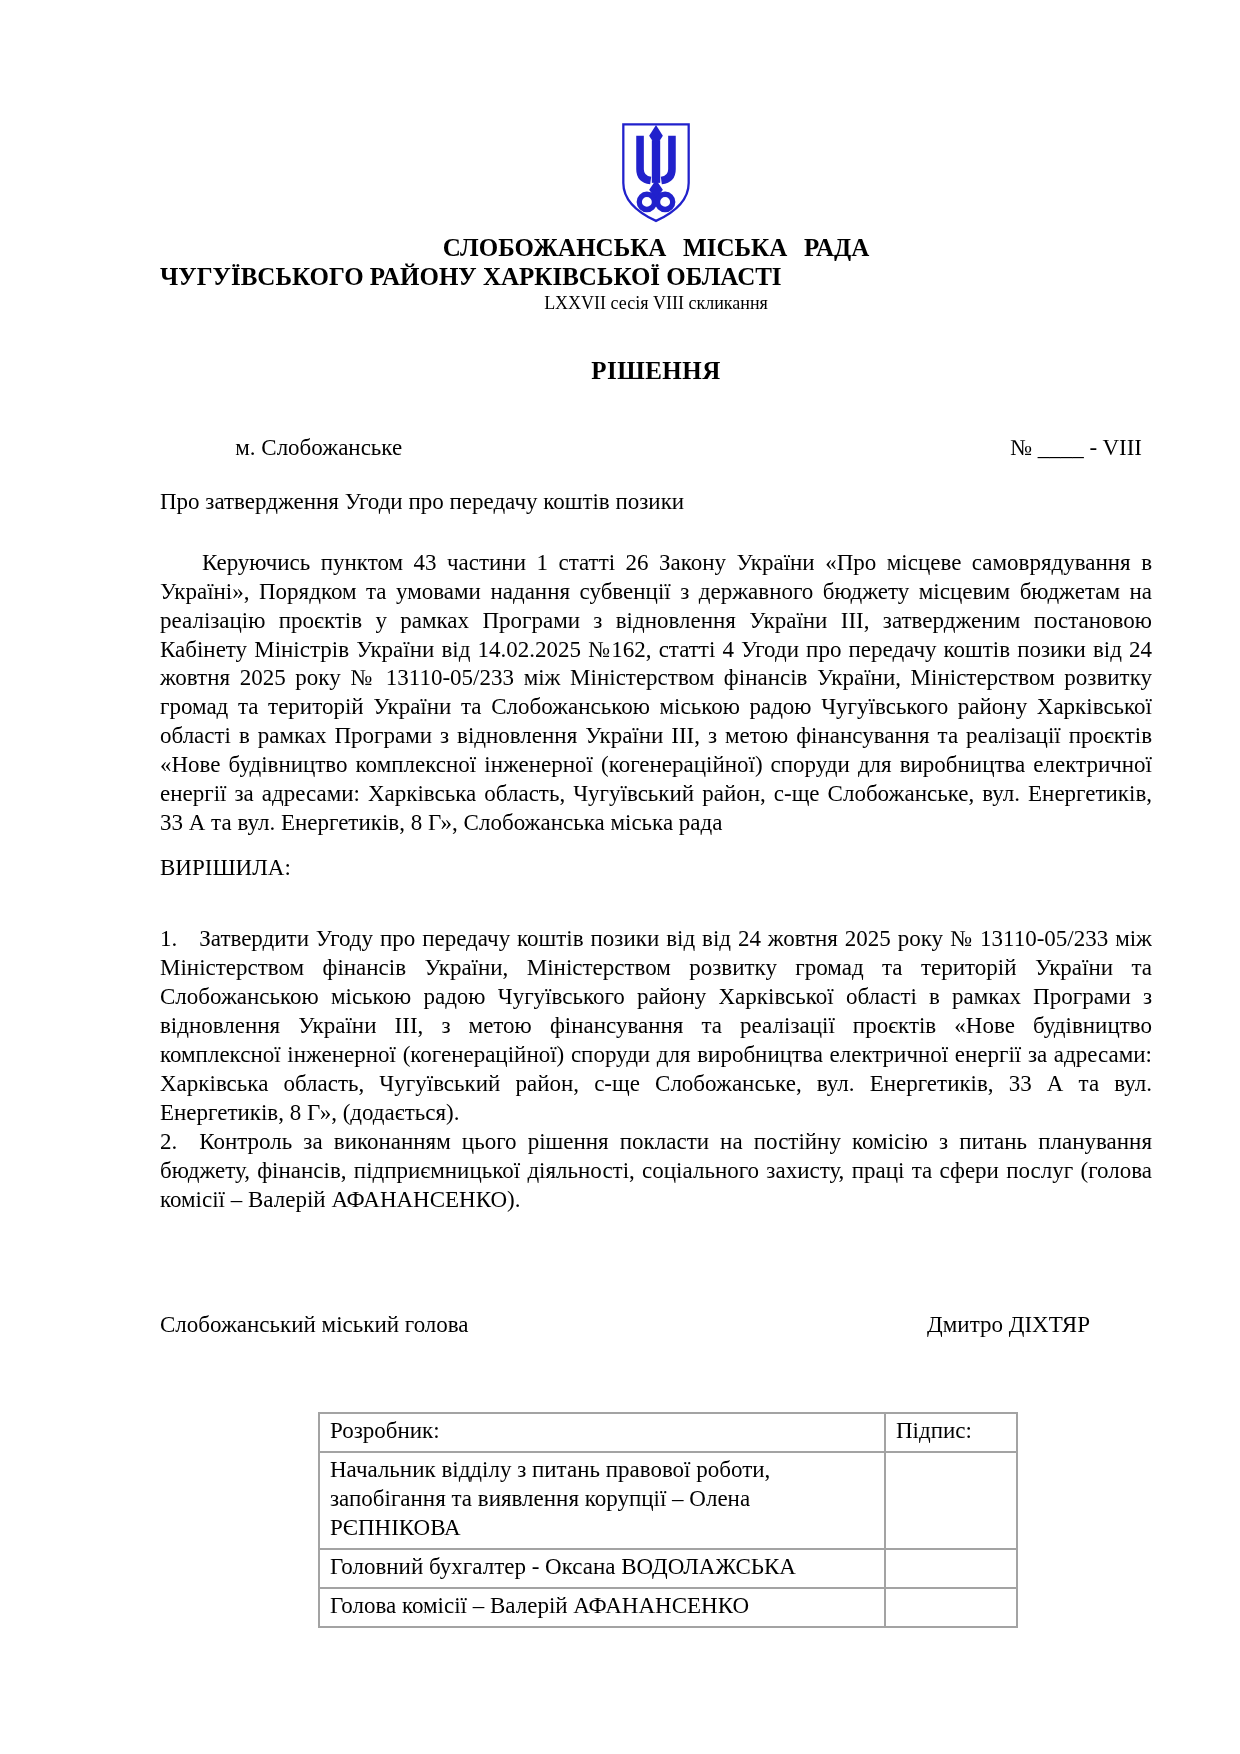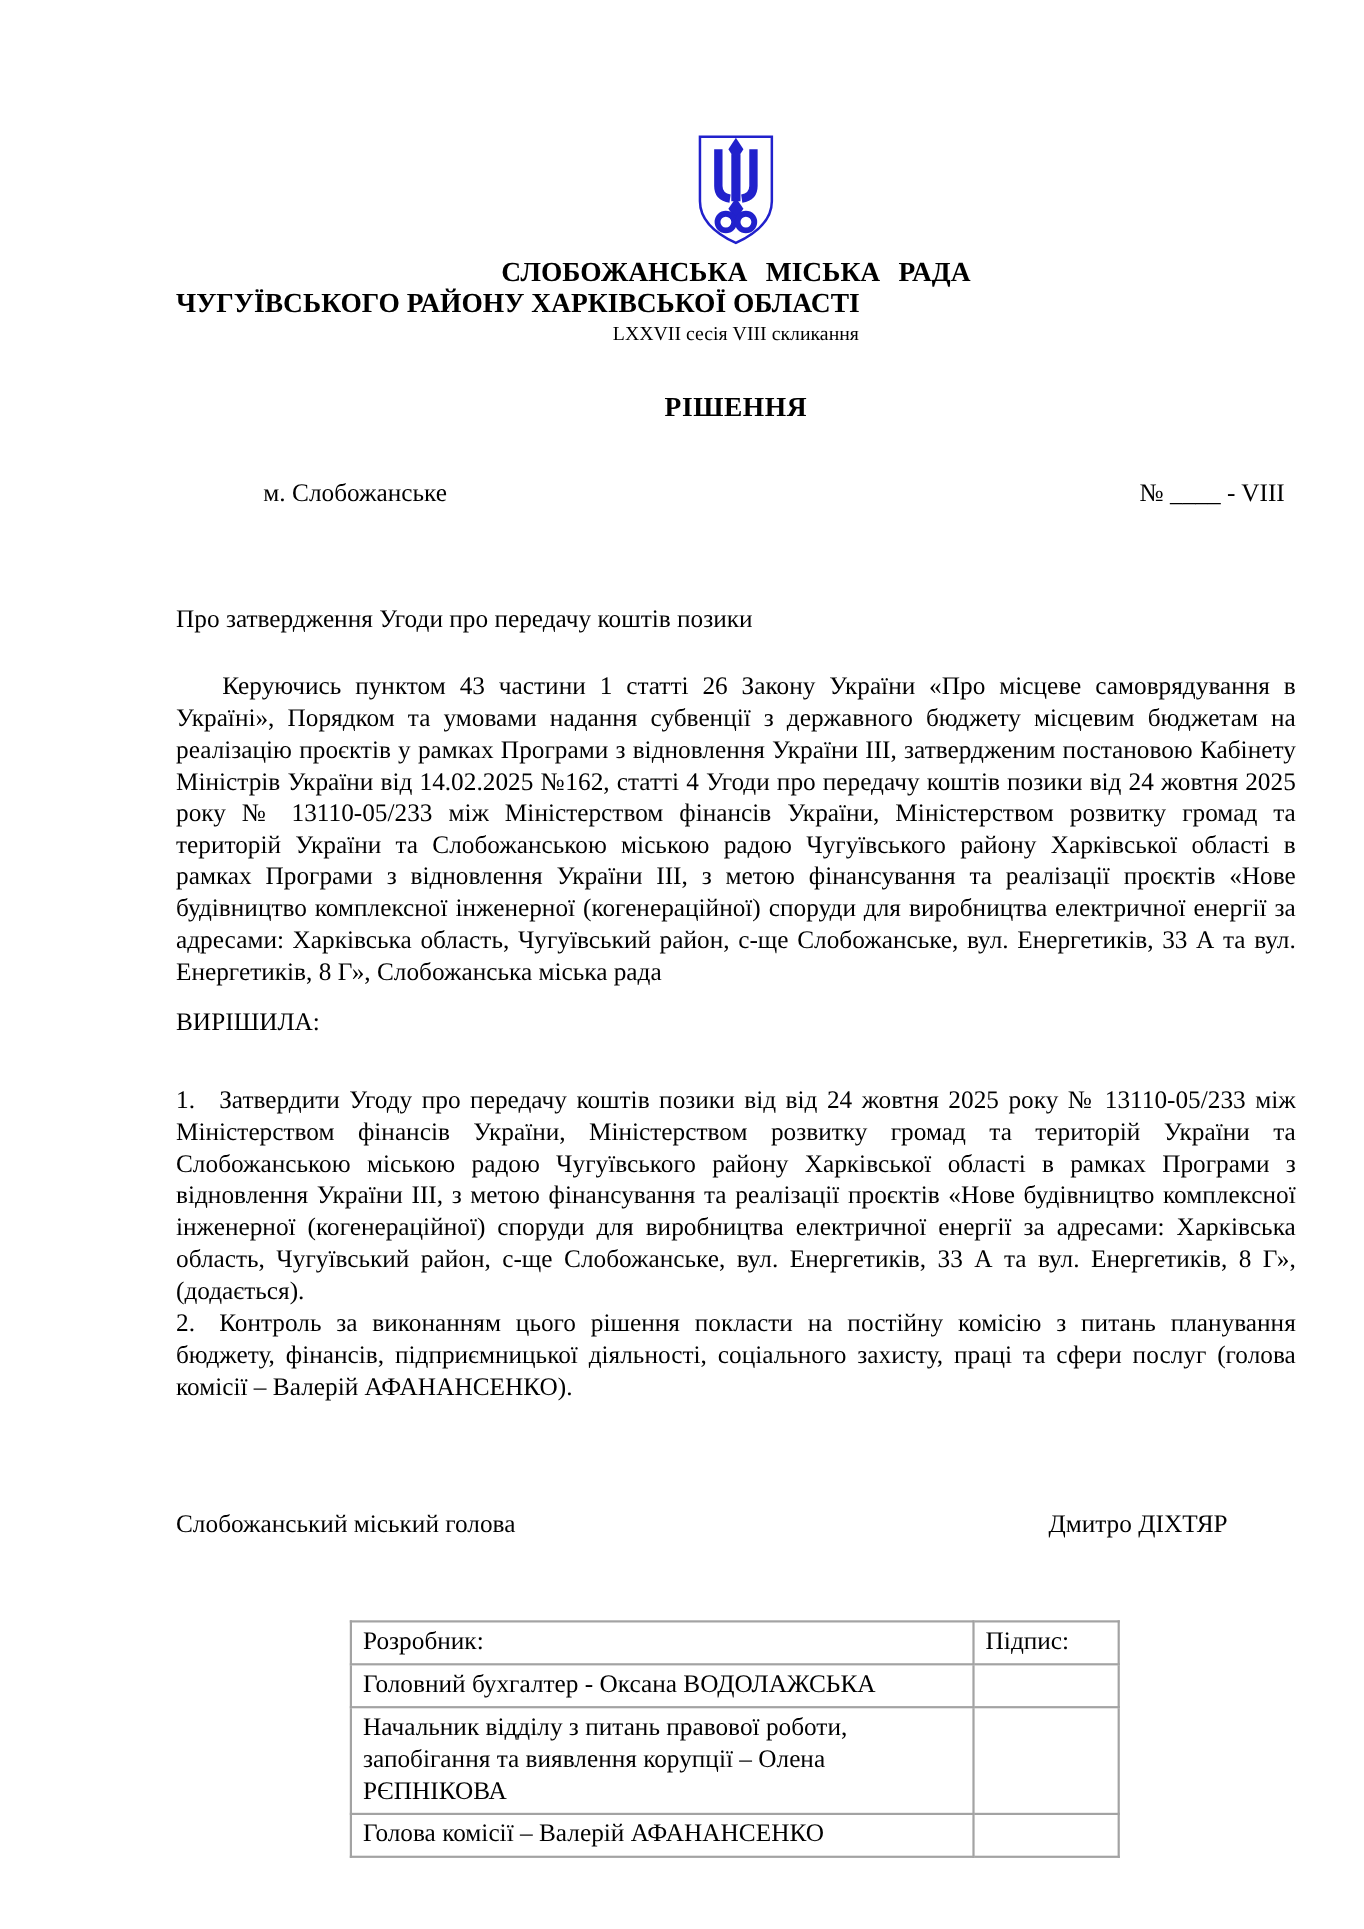--- a/index.html
+++ b/index.html
@@ -6,21 +6,21 @@
     margin: 0; padding: 0;
     width: 1240px; height: 1754px;
     background: #ffffff;
     overflow: hidden;
   }
   body {
     font-family: "Liberation Serif", "DejaVu Serif", serif;
     font-size: 23px;
     color: #000;
   }
-  .page { padding: 122px 62px 0 160px; }
+  .page { padding: 122px 88px 0 160px; }
 
   .emblem-wrap { text-align: center; margin-bottom: 4px; }
   .emblem-wrap svg { display: inline-block; }
 
   .h-council {
     text-align: center; font-weight: bold; font-size: 25px;
     line-height: 1.14; word-spacing: 0.42em;
   }
   .h-district {
     font-weight: bold; font-size: 25px; line-height: 1.14;
@@ -30,21 +30,21 @@
   .doc-type {
     text-align: center; font-weight: bold; font-size: 25px;
     margin-top: 42px; letter-spacing: 0.5px;
   }
 
   .meta-line { display: flex; margin-top: 50px; }
   .meta-date  { flex: 0 0 36%; text-align: left; }
   .meta-place { flex: 0 0 32%; text-align: center; }
   .meta-num   { flex: 1 1 auto; text-align: right; padding-right: 10px; }
 
-  .subject { margin-top: 89px; }
+  .subject { margin-top: 28px; }
 
   .preamble {
     margin-top: 34px;
     text-align: justify;
     text-indent: 42px;
     line-height: 1.26;
   }
 
   .resolved { margin-top: 16px; line-height: 1.26; }
 
@@ -138,25 +138,25 @@
       <colgroup>
           <col class="c-role">
           <col class="c-sign">
         </colgroup>
       <tbody>
         <tr>
           <td>Розробник:</td>
           <td>Підпис:</td>
         </tr>
         <tr>
-          <td>Головний бухгалтер - Оксана ВОДОЛАЖСЬКА</td>
+          <td>Начальник відділу з питань правової роботи, запобігання та виявлення корупції – Олена РЄПНІКОВА</td>
           <td></td>
         </tr>
         <tr>
-          <td>Начальник відділу з питань правової роботи, запобігання та виявлення корупції – Олена РЄПНІКОВА</td>
+          <td>Головний бухгалтер - Оксана ВОДОЛАЖСЬКА</td>
           <td></td>
         </tr>
         <tr>
           <td>Голова комісії – Валерій АФАНАНСЕНКО</td>
           <td></td>
         </tr>
       </tbody>
     </table>
   </div>
 

